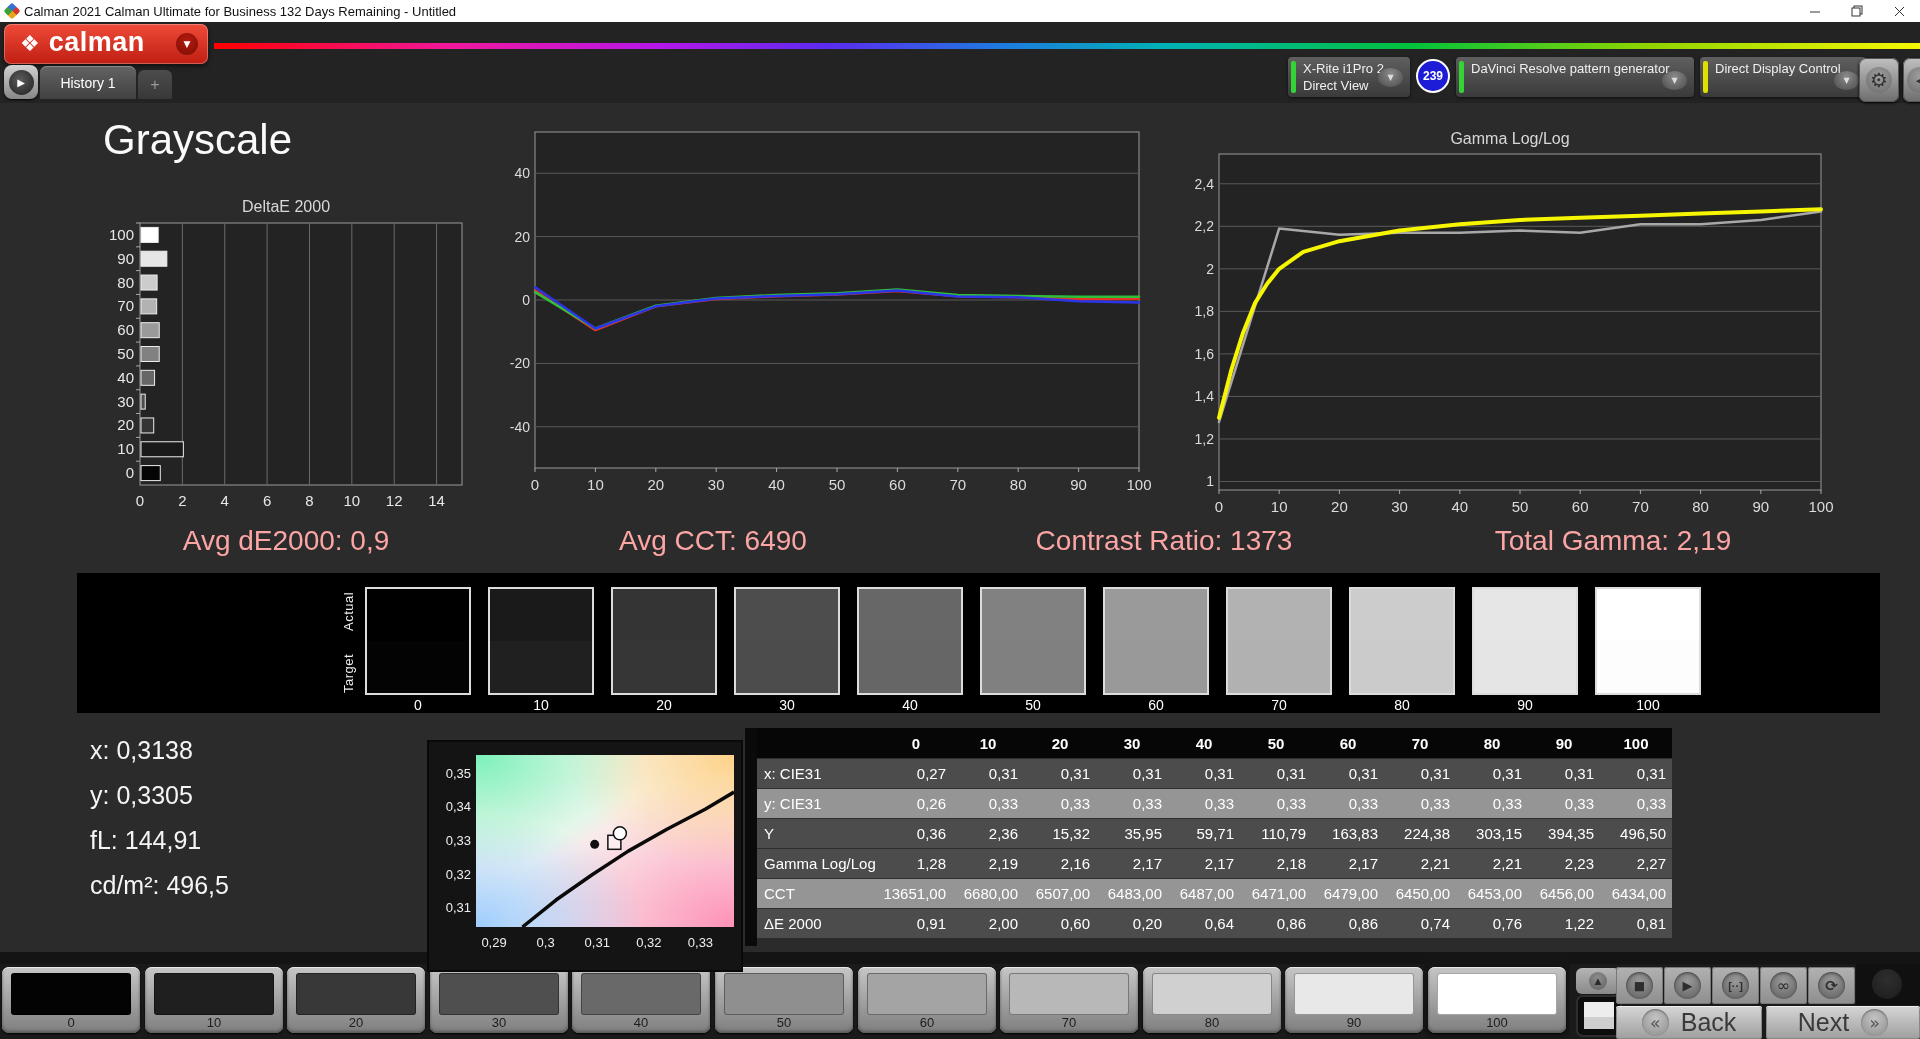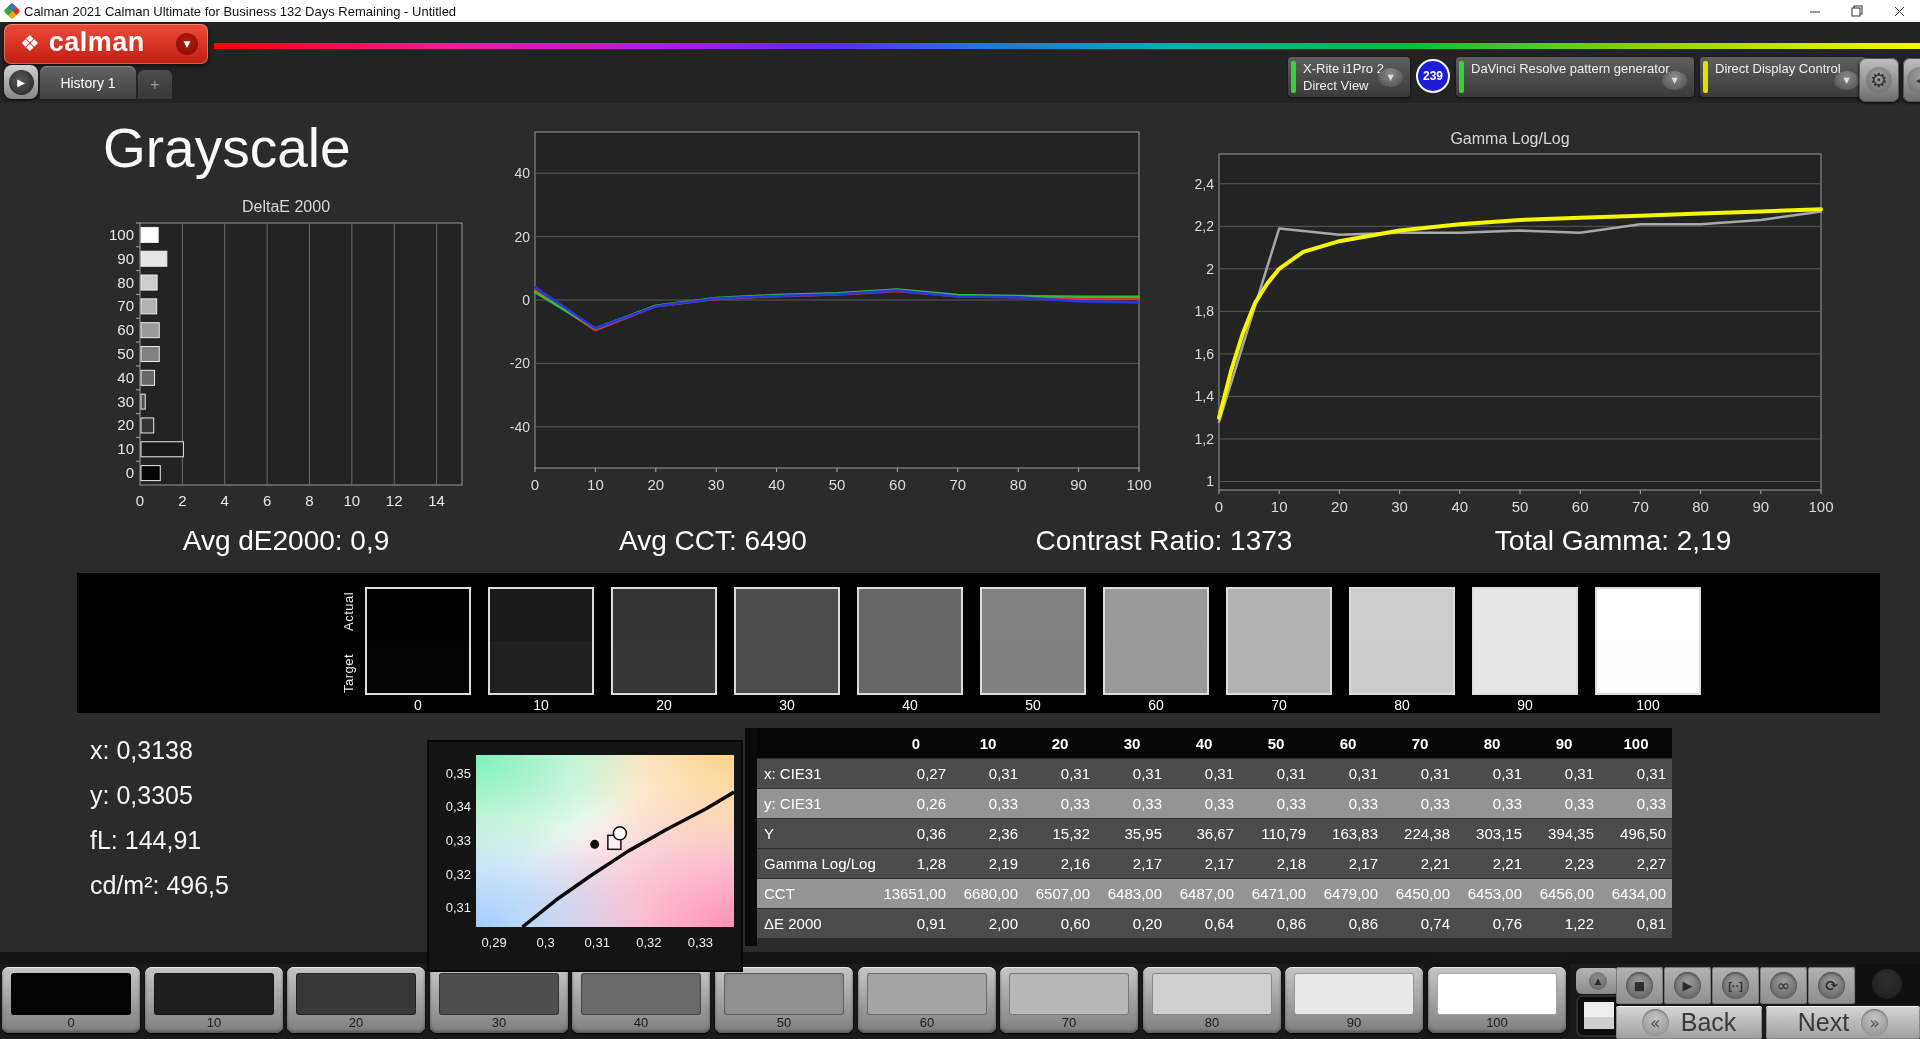--- a/index.html
+++ b/index.html
@@ -47,28 +47,28 @@
     background:linear-gradient(#d2d2d2,#868686);box-shadow:0 1px 2px #000;display:flex;align-items:center;justify-content:center;}
   .tab-arrow .circ{width:25px;height:25px;border-radius:50%;background:radial-gradient(circle at 45% 40%,#5c5c5c,#1f1f1f);
     display:flex;align-items:center;justify-content:center;color:#fff;font-size:10px;}
   .tab{position:absolute;left:40px;top:44px;width:96px;height:33px;border-radius:7px 7px 0 0;
     background:linear-gradient(#636363,#414141);box-shadow:inset 0 1px 0 #8a8a8a;color:#fff;font-size:14px;
     display:flex;align-items:center;justify-content:center;}
   .tab-add{position:absolute;left:138px;top:48px;width:34px;height:29px;border-radius:6px 6px 0 0;
     background:linear-gradient(#4c4c4c,#383838);color:#999;font-size:16px;display:flex;align-items:center;justify-content:center;}
 
   
-  .main-title{position:absolute;left:103px;top:116px;font-size:55px;color:#fafafa;}
+  .main-title{position:absolute;left:103px;top:116px;font-size:42px;color:#fafafa;}
   .chart{position:absolute;}
   .chart-title{text-align:center;color:#d8d8d8;font-size:16px;height:22px;line-height:22px;}
   .chart svg{display:block;}
   #chart-deltae{left:100px;top:196px;width:372px;}
   #chart-rgb{left:505px;top:128px;width:648px;}
   #chart-gamma{left:1185px;top:128px;width:650px;}
-  .stat{position:absolute;top:525px;transform:translateX(-50%);font-size:28px;color:#ffffff;white-space:nowrap;}
+  .stat{position:absolute;top:525px;transform:translateX(-50%);font-size:28px;color:#fca5a5;white-space:nowrap;}
   .stat0{left:286px}.stat1{left:713px}.stat2{left:1164px}.stat3{left:1613px}
 
   
   .strip{position:absolute;left:77px;top:573px;width:1803px;height:140px;background:#000;}
   .strip-rowlabel{position:absolute;left:264px;width:18px;color:#eee;font-size:13px;
     writing-mode:vertical-rl;transform:rotate(180deg);text-align:center;letter-spacing:.5px;}
   .rl-actual{top:8px;height:60px;}
   .rl-target{top:70px;height:60px;}
   .swatches{position:absolute;left:288px;top:14px;display:flex;gap:17px;}
   .swatch-cell{display:flex;flex-direction:column;align-items:center;}
@@ -521,21 +521,21 @@
           <td>0,33</td>
           <td>0,33</td>
           <td>0,33</td>
         </tr>
         <tr class="dark">
           <th>Y</th>
           <td>0,36</td>
           <td>2,36</td>
           <td>15,32</td>
           <td>35,95</td>
-          <td>36,67</td>
+          <td>59,71</td>
           <td>110,79</td>
           <td>163,83</td>
           <td>224,38</td>
           <td>303,15</td>
           <td>394,35</td>
           <td>496,50</td>
         </tr>
         <tr class="dark">
           <th>Gamma Log/Log</th>
           <td>1,28</td>

